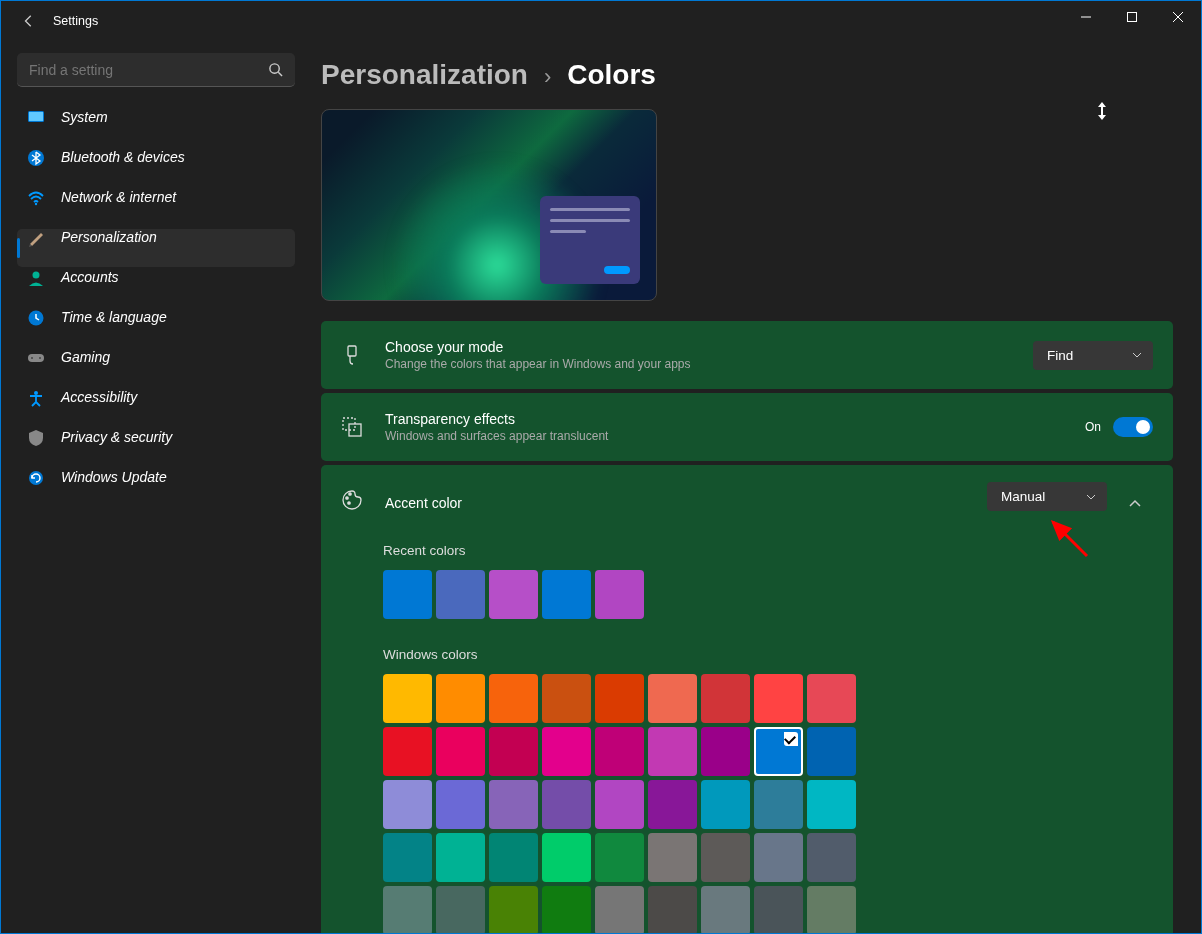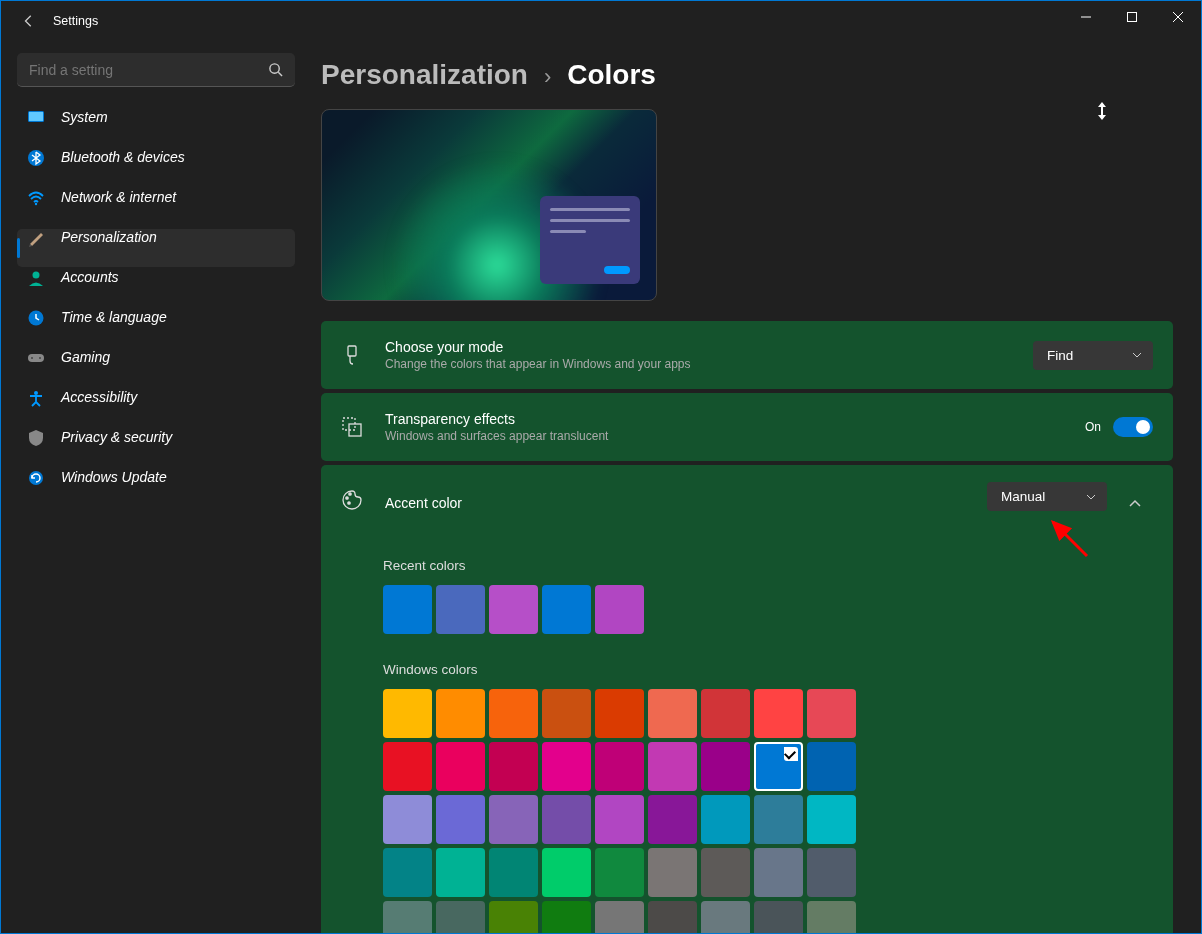--- a/index.html
+++ b/index.html
@@ -220,21 +220,21 @@
 }
 .toggle::after {
   content: ""; position: absolute; right: 3px; top: 3px; width: 14px; height: 14px; background: #fff; border-radius: 50%;
 }
 .expand-chevron { width:36px; display:flex; align-items:center; justify-content:center; margin-left:10px; cursor:pointer;}
 .expand-chevron svg{width:14px;height:14px;stroke:#ccc;fill:none;stroke-width:1.5;}
 
 .accent-body {
   padding: 6px 20px 20px 62px;
 }
-.accent-body h4 { font-size: 13.5px; font-weight: 400; color: #ddd; margin-bottom: 12px; margin-top:27px;}
+.accent-body h4 { font-size: 13.5px; font-weight: 400; color: #ddd; margin-bottom: 12px; margin-top:12px;}
 .swatch-row { display: flex; gap: 4px; flex-wrap: wrap; width:480px;}
 .swatch {
   width: 49px; height: 49px; border-radius: 4px; cursor: pointer; position:relative;
 }
 .swatch.selected { border: 2.5px solid #fff; }
 .swatch.selected::after{
   content:"";
   position:absolute; top:3px; right:3px;
   width:14px;height:14px;background:#fff;border-radius:0 3px 0 3px;
 }

